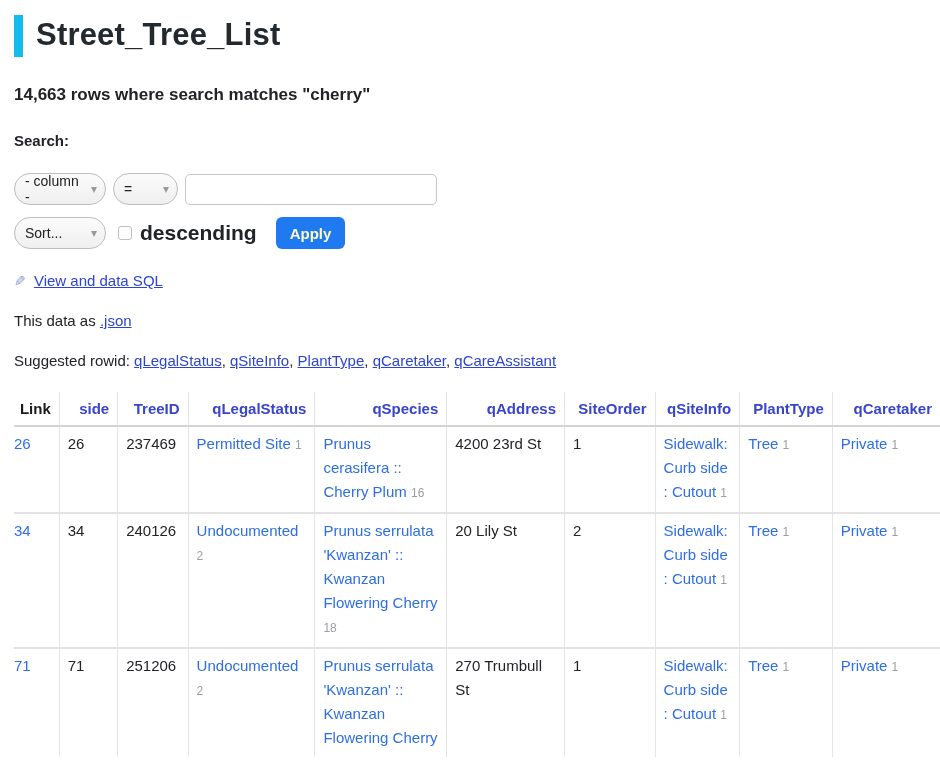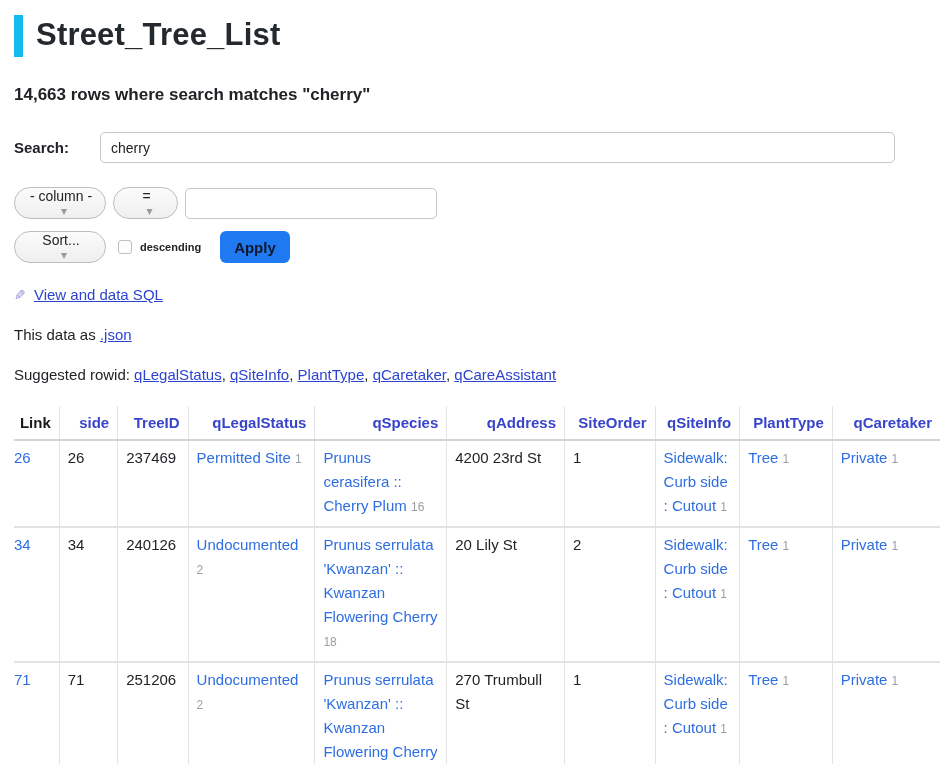--- a/index.html
+++ b/index.html
@@ -21,38 +21,38 @@
   .search-input {
     width: 795px; height: 31px; border: 1px solid #c6c6c6; border-radius: 5px;
     font-family: "Liberation Sans", sans-serif; font-size: 14px; padding: 0 10px; color: #222; outline: none;
   }
   
   .filter-row { display: flex; align-items: center; margin-bottom: 12px; }
   .select {
     height: 32px; border: 1px solid #bdbdbd; border-radius: 16px;
     background: linear-gradient(#fbfbfb, #efefef);
     display: flex; align-items: center; justify-content: space-between;
-    font-size: 14px; color: #222; padding: 0 8px 0 10px; flex-direction: column;
+    font-size: 14px; color: #222; padding: 0 8px 0 10px;
   }
   .w-col { width: 92px; }
   .w-op  { width: 65px; margin-left: 7px; }
   .chev { color: #9a9a9a; font-size: 12px; padding-left: 6px; }
   .filter-value {
     width: 252px; height: 31px; margin-left: 7px;
     border: 1px solid #c6c6c6; border-radius: 5px;
     font-family: "Liberation Sans", sans-serif; font-size: 14px; padding: 0 10px; outline: none;
   }
   .checkbox {
     width: 14px; height: 14px; border: 1px solid #c0c0c0; border-radius: 3px;
     background: #fdfdfd; margin-left: 12px; flex: none;
   }
-  .desc-label { font-size: 11px; font-weight: bold; margin-left: 8px; }
+  .desc-label { font-size: 21px; font-weight: bold; margin-left: 8px; }
   .apply {
     margin-left: 19px; height: 32px; padding: 0 14px;
-    background: #1f7af2; color: #0f172a; border: none; border-radius: 6px;
+    background: #1f7af2; color: #fef9c3; border: none; border-radius: 6px;
     font-family: "Liberation Sans", sans-serif; font-size: 15px; font-weight: bold; cursor: pointer;
   }
   
   .line { font-size: 15px; margin-bottom: 23px; }
   .sql-line { margin-top: 23px; }
   a { cursor: pointer; }
   .ul-link { color: #2c44cf; text-decoration: underline; }
   .pencil { color: #8892cf; display: inline-block; transform: scaleX(-1); margin-right: 4px; font-size: 14px; }
   
   table { border-collapse: collapse; table-layout: fixed; width: 926px; margin-top: 2px; }
@@ -76,21 +76,20 @@
 
 <header class="titlebar">
   <div class="accent"></div>
   <h1>Street_Tree_List</h1>
 </header>
 
 <p class="summary">14,663 rows where search matches "cherry"</p>
 
 <div class="search-row">
   <span class="search-label">Search:</span>
-  <input class="search-input" type="text" value="cherry" style="">
 </div>
 
 <div class="filter-row">
   <div class="select w-col">
     <span>- column -</span>
     <span class="chev">▾</span>
   </div>
   <div class="select w-op">
     <span>=</span>
     <span class="chev">▾</span>

